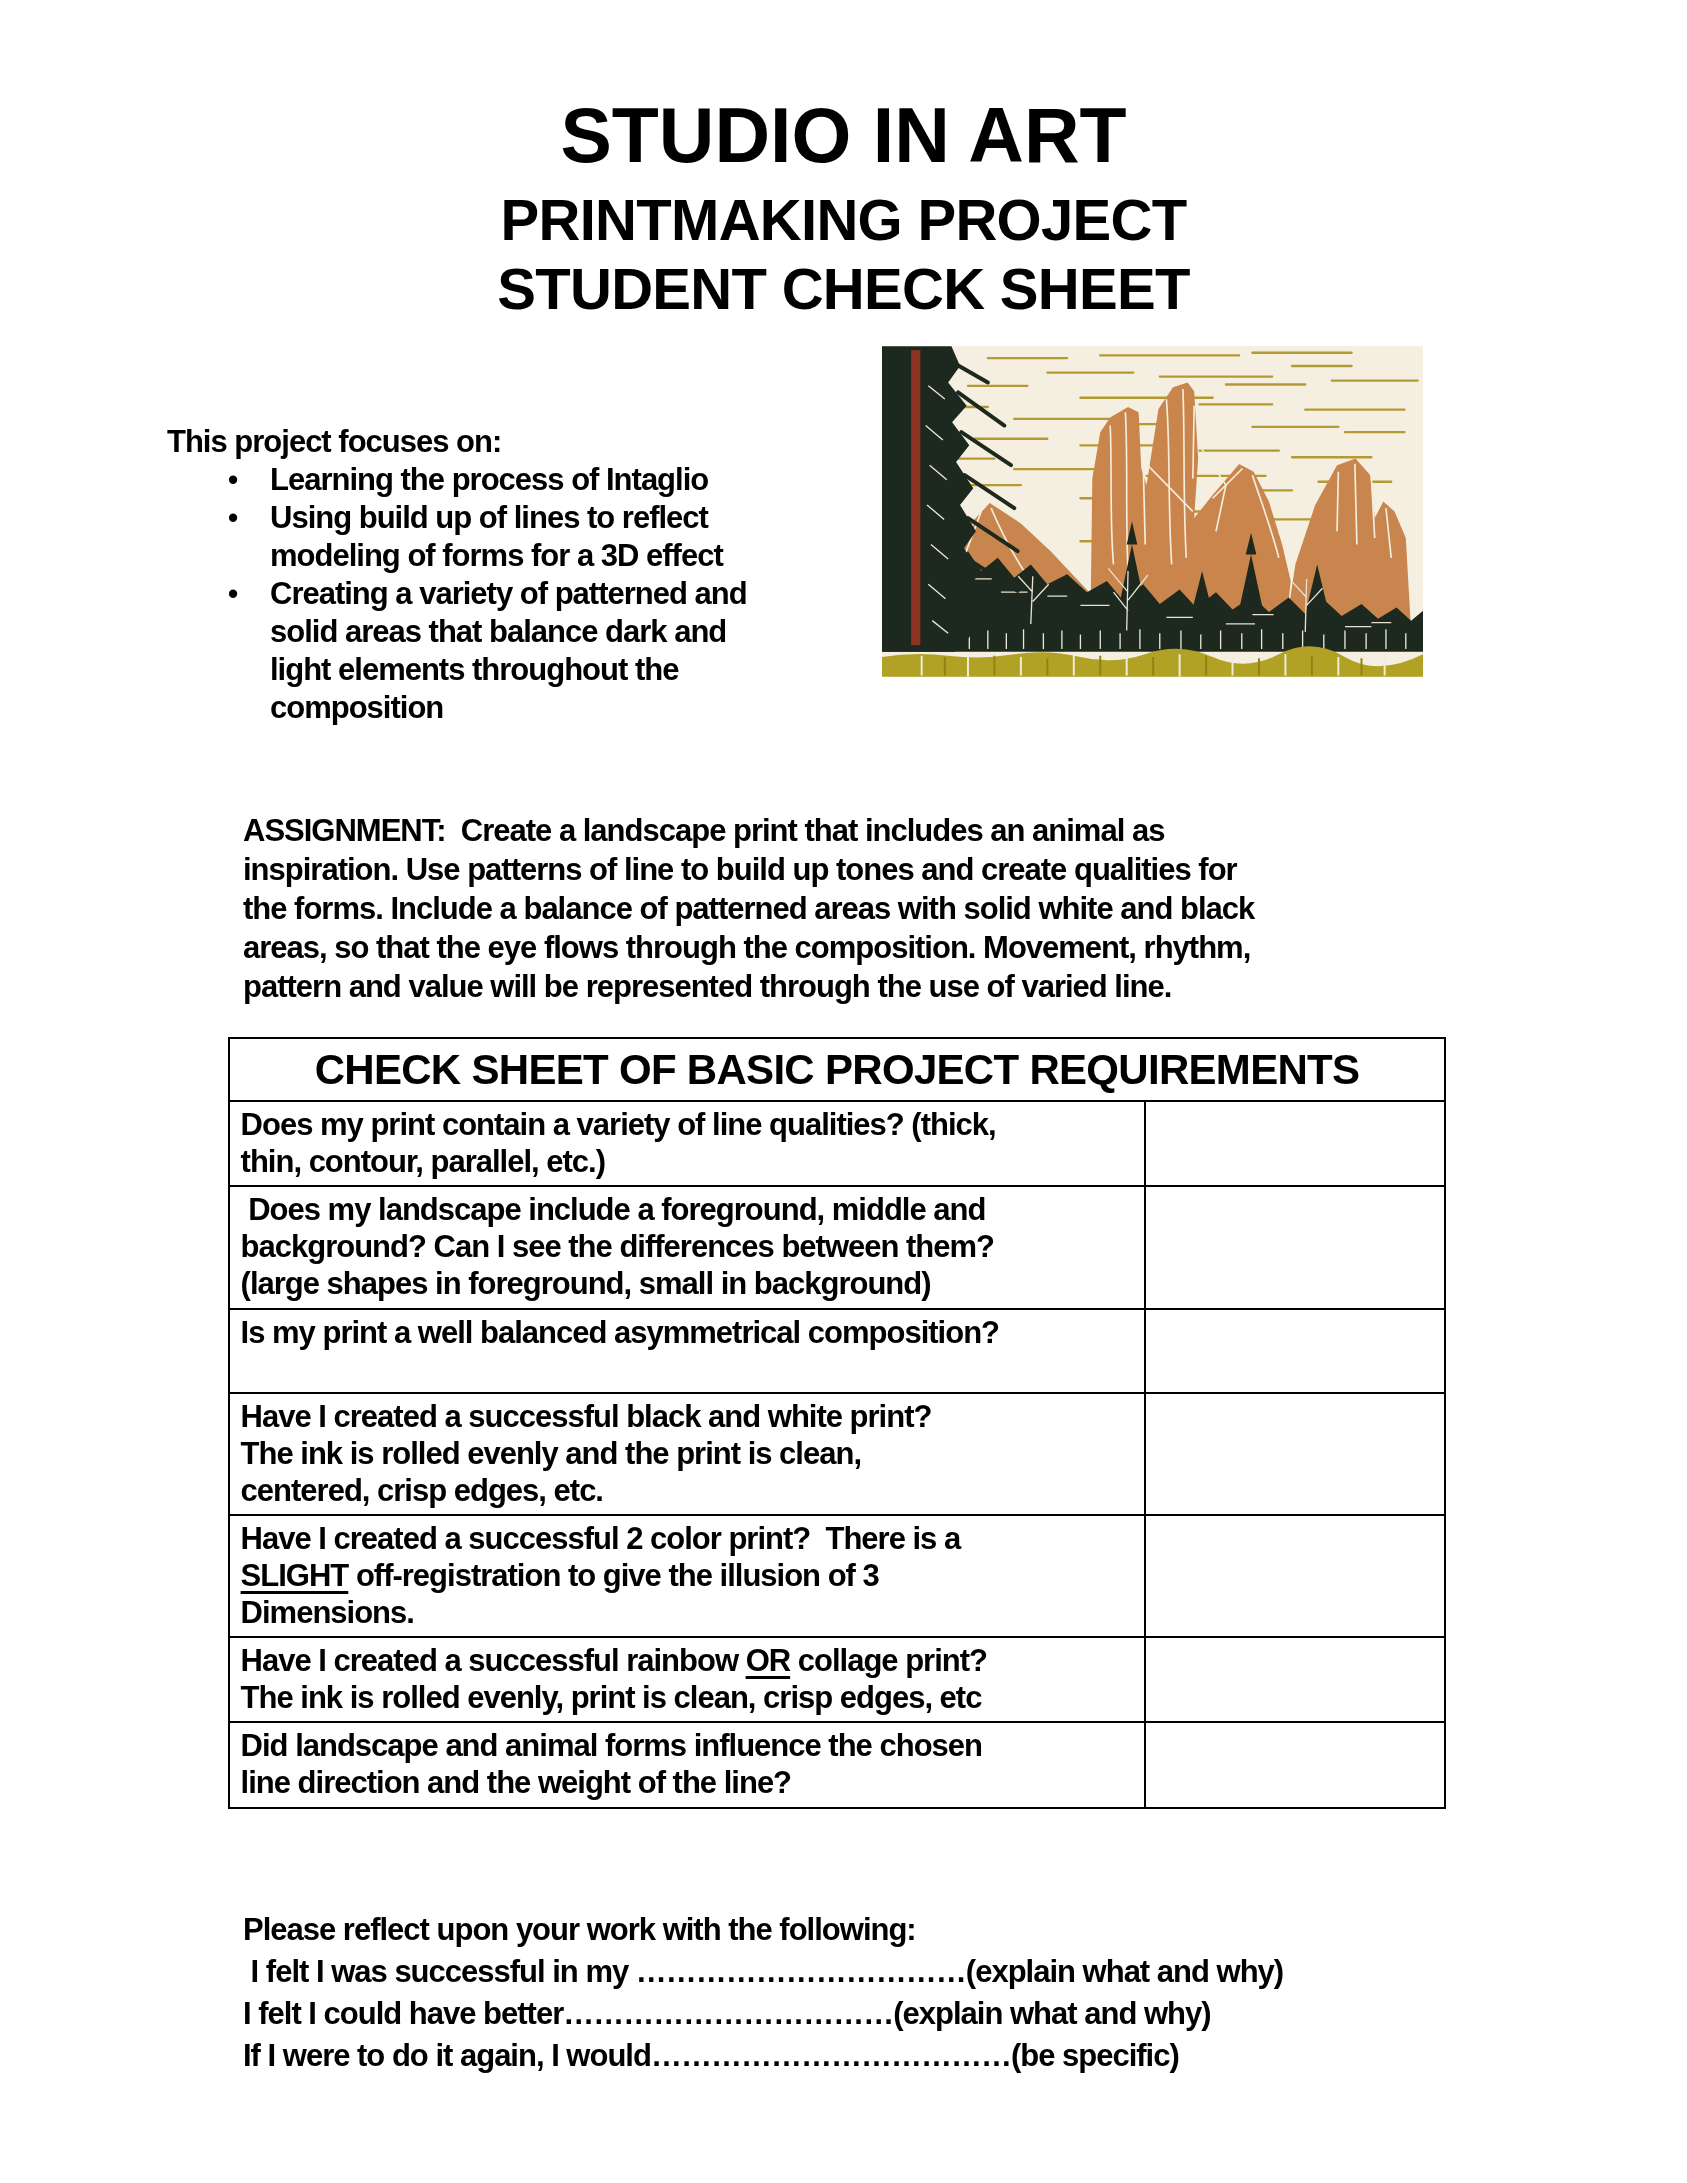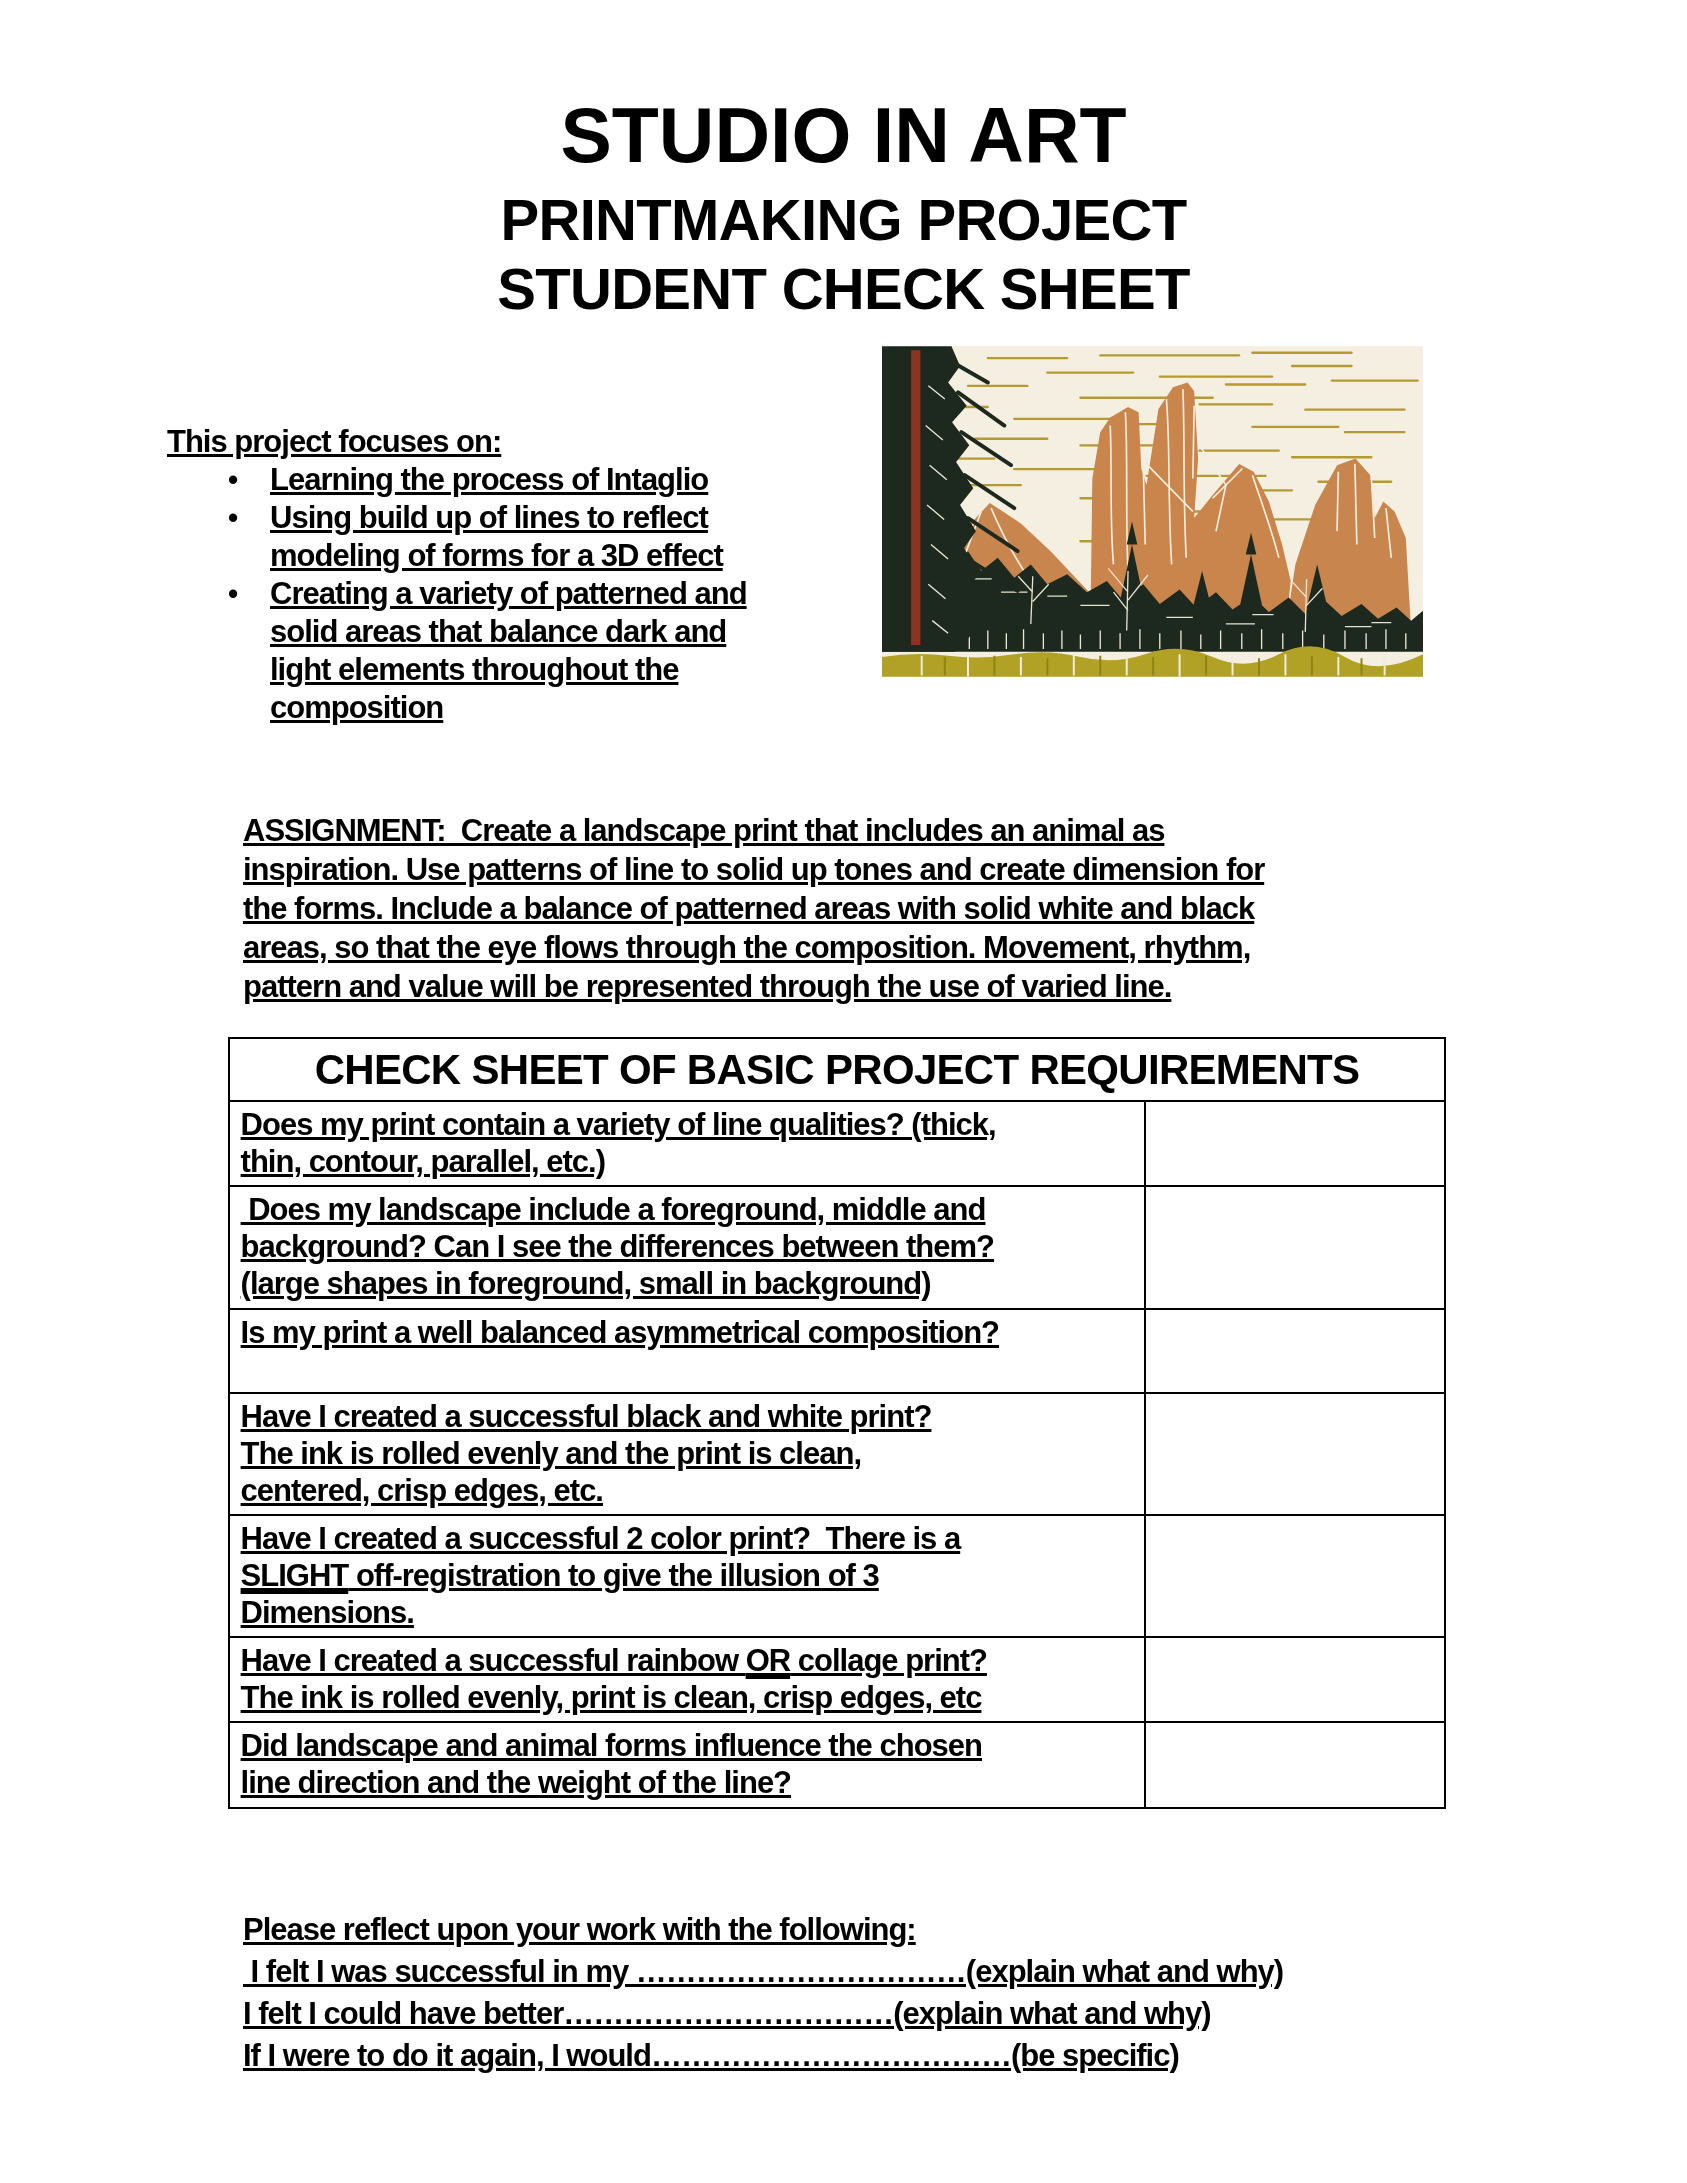--- a/index.html
+++ b/index.html
@@ -2,21 +2,21 @@
 <html style="font-size:10.6px"><head>
 <meta charset="utf-8">
 <style>
   html,body{margin:0;padding:0;}
   body{
     width:1687px;height:2183px;background:#ffffff;position:relative;
     font-family:"Liberation Sans",sans-serif;font-weight:bold;color:#000;
     overflow:hidden;
   }
   .abs{position:absolute;}
-  .pre{white-space:pre;text-decoration:underline;}
+  .pre{white-space:pre;}
 
   
   .title-block{top:86px;left:0;width:1687px;text-align:center;letter-spacing:-0.7px;}
   .title-main{font-size:77px;line-height:99px;letter-spacing:0;}
   .title-sub{font-size:58px;line-height:69px;letter-spacing:-0.7px;}
 
   
   .focus-block{top:423px;left:167px;width:701px;font-size:31px;line-height:38px;letter-spacing:-1px;}
   .bullet-item{display:flex;margin-left:61px;}
   .bullet-glyph{flex:none;width:42px;font-size:29px;}
@@ -168,21 +168,21 @@
   </g>
   <g stroke="#8f8413" stroke-width="3">
     <path d="M95,470 v28 M170,468 v30 M250,472 v26 M330,468 v30 M410,470 v28"></path>
     <path d="M490,468 v30 M570,472 v26 M650,468 v30 M725,472 v26"></path>
   </g>
 </svg>
 </div>
 
 <div class="abs assignment-block">
   <div class="pre">ASSIGNMENT:  Create a landscape print that includes an animal as</div>
-  <div class="pre">inspiration. Use patterns of line to solid up tones and create dimension for</div>
+  <div class="pre">inspiration. Use patterns of line to build up tones and create qualities for</div>
   <div class="pre">the forms. Include a balance of patterned areas with solid white and black</div>
   <div class="pre">areas, so that the eye flows through the composition. Movement, rhythm,</div>
   <div class="pre">pattern and value will be represented through the use of varied line.</div>
 </div>
 
 <div class="abs check-table">
   <div class="thead">CHECK SHEET OF BASIC PROJECT REQUIREMENTS</div>
 
   <div class="trow r1">
     <div class="qcell">

